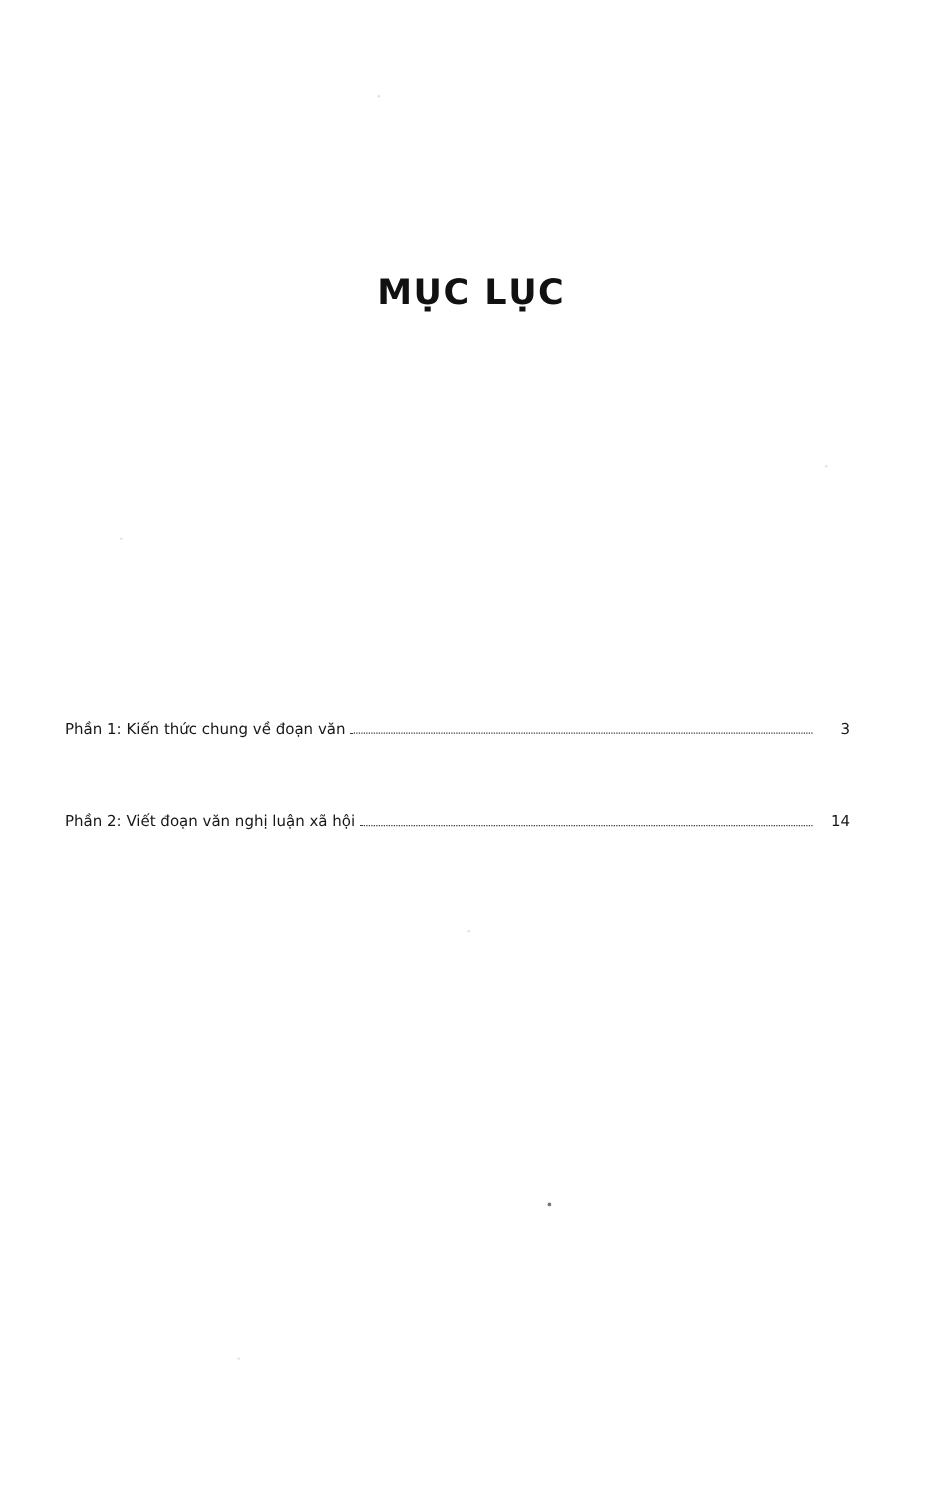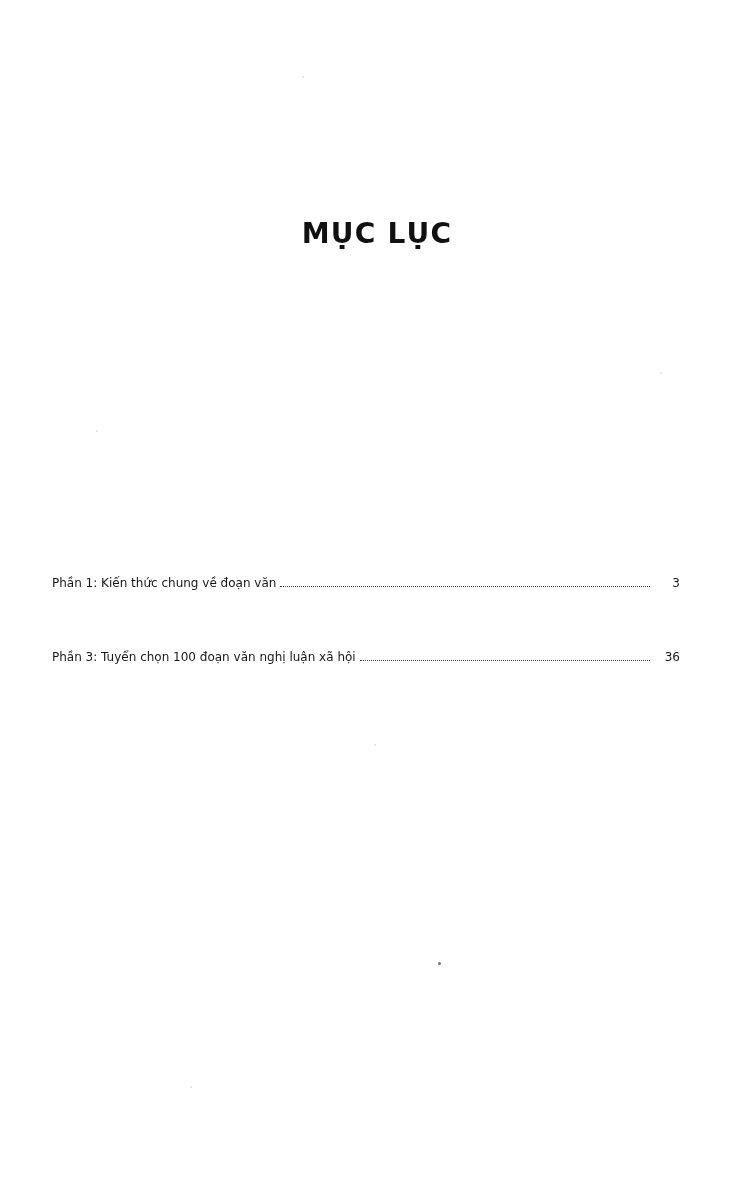--- a/index.html
+++ b/index.html
@@ -103,26 +103,26 @@
   <h1 class="page-title">MỤC LỤC</h1>
 
   <div class="toc">
 
     <div class="toc-entry">
       <span class="toc-label">Phần 1: Kiến thức chung về đoạn văn</span>
       <span class="toc-dots"></span>
       <span class="toc-page">3</span>
     </div>
 
+    <div class="toc-entry">
+      <span class="toc-label">Phần 2: Viết đoạn văn nghị luận xã hội</span>
+      <span class="toc-dots"></span>
+      <span class="toc-page">14</span>
+    </div>
 
-    <div class="toc-entry">
-      <span class="toc-label">Phần 3: Tuyển chọn 100 đoạn văn nghị luận xã hội</span>
-      <span class="toc-dots"></span>
-      <span class="toc-page">36</span>
-    </div>
 
   </div>
 
   <span class="speck" style="left:96px; top:430px; width:2px; height:2px;"></span>
   <span class="speck" style="left:302px; top:76px; width:2px; height:2px;"></span>
   <span class="speck" style="left:660px; top:372px; width:2px; height:2px;"></span>
   <span class="speck" style="left:374px; top:744px; width:2px; height:2px;"></span>
   <span class="speck" style="left:190px; top:1086px; width:2px; height:2px;"></span>
   <span class="speck-dot" style="left:438px; top:962px;"></span>
 

